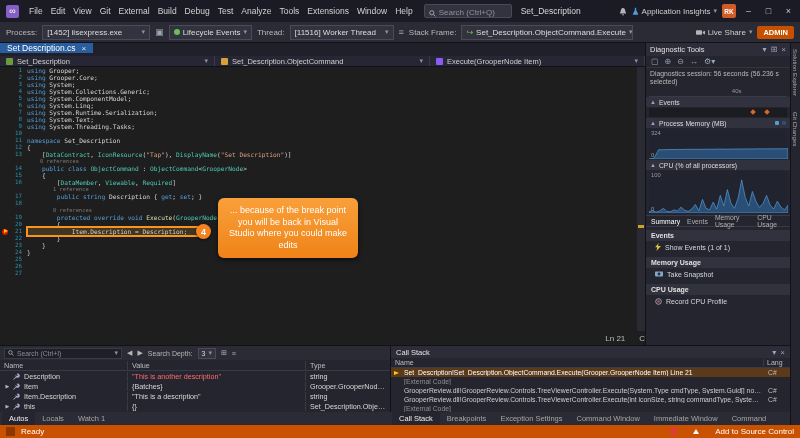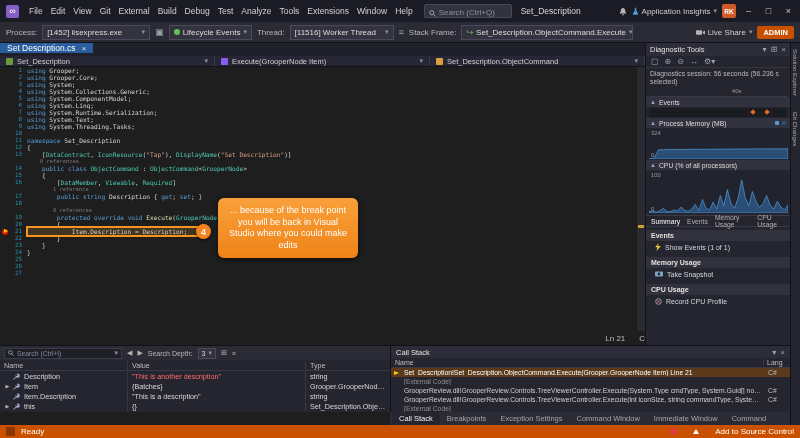--- a/index.html
+++ b/index.html
@@ -203,27 +203,27 @@
       <span class="x">×</span>
     </div>
   </div>
   <div class="crumbs" id="crumbs">
       <div class="crumb">
         <span class="crumb-ic ci0"></span>
         <span>Set_Description</span>
         <span class="chev">▾</span>
       </div>
       <div class="crumb">
+        <span class="crumb-ic ci1"></span>
+        <span>Set_Description.ObjectCommand</span>
+        <span class="chev">▾</span>
+      </div>
+      <div class="crumb">
         <span class="crumb-ic ci2"></span>
         <span>Execute(GrooperNode Item)</span>
-        <span class="chev">▾</span>
-      </div>
-      <div class="crumb">
-        <span class="crumb-ic ci1"></span>
-        <span>Set_Description.ObjectCommand</span>
         <span class="chev">▾</span>
       </div>
     </div>
 
   <div class="editor">
     <div id="codelines">
         <div class="crow"><span class="margin"></span><span class="lnum">1</span><span class="code"><span class="c-k">using</span><span class="c-p"> Grooper;</span></span></div>
         <div class="crow"><span class="margin"></span><span class="lnum">2</span><span class="code"><span class="c-k">using</span><span class="c-p"> Grooper.Core;</span></span></div>
         <div class="crow"><span class="margin"></span><span class="lnum">3</span><span class="code"><span class="c-k">using</span><span class="c-p"> System;</span></span></div>
         <div class="crow"><span class="margin"></span><span class="lnum">4</span><span class="code"><span class="c-k">using</span><span class="c-p"> System.Collections.Generic;</span></span></div>
@@ -433,20 +433,25 @@
                 <path d="M9.2 2.2 A2.9 2.9 0 0 0 5.1 1.4 L7 3.3 5.7 4.6 3.8 2.7 A2.9 2.9 0 0 0 4.8 6.1 L1.1 9.8 0.2 8.9 3.9 5.2 A2.9 2.9 0 0 0 9.2 2.2 Z" fill="#a8a8c8"></path>
               </svg>
             </span>
             <span>this</span>
           </span>
           <span class="col-value">{}</span>
           <span class="col-type">Set_Description.ObjectCo...</span>
         </div>
       </div>
   </div>
+  <div class="panel-tabs" id="autostabs" style="left:0;width:390px">
+      <span class="btab active">Autos</span>
+      <span class="btab">Locals</span>
+      <span class="btab">Watch 1</span>
+    </div>
 
   <div class="cstack">
     <div class="cs-title">
       <span>Call Stack</span>
       <span class="ico">
         <span>▾</span>
         <span>×</span>
       </span>
     </div>
     <div class="cs-hdr">

